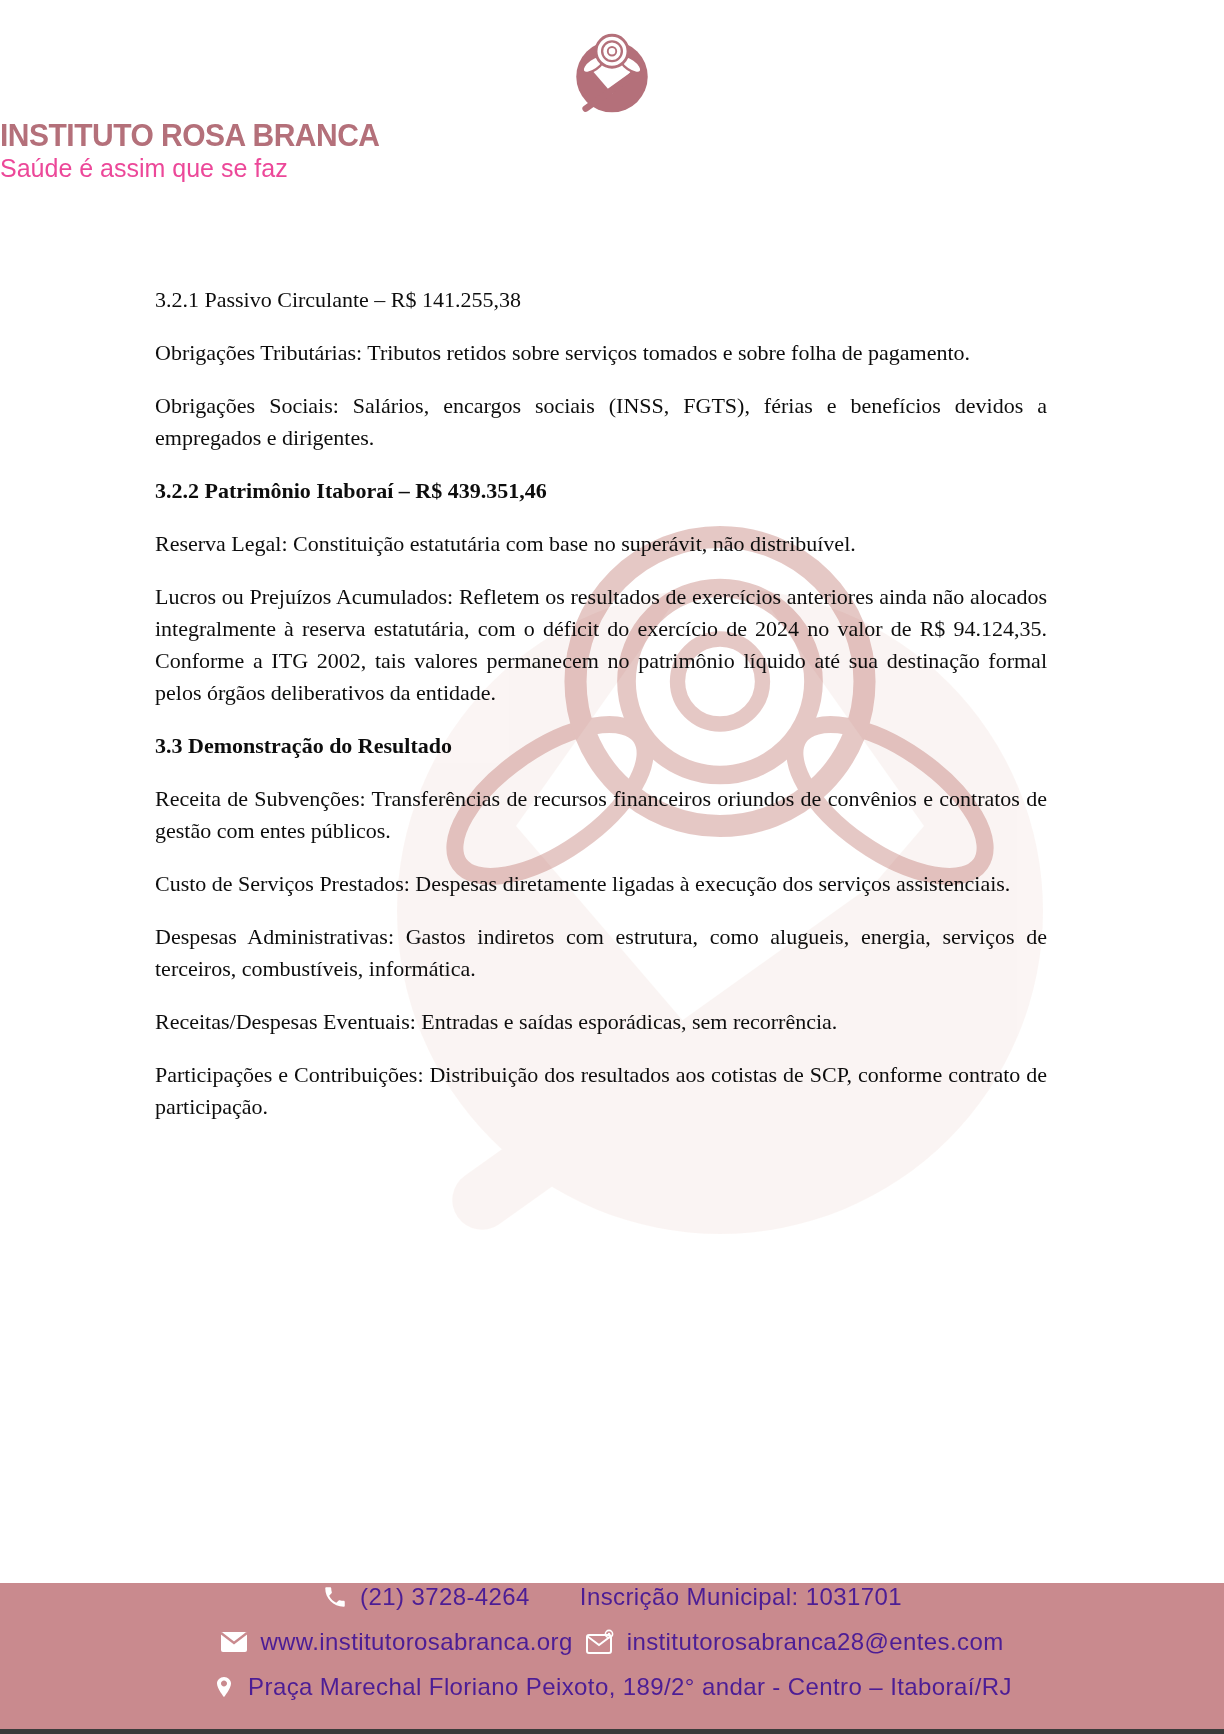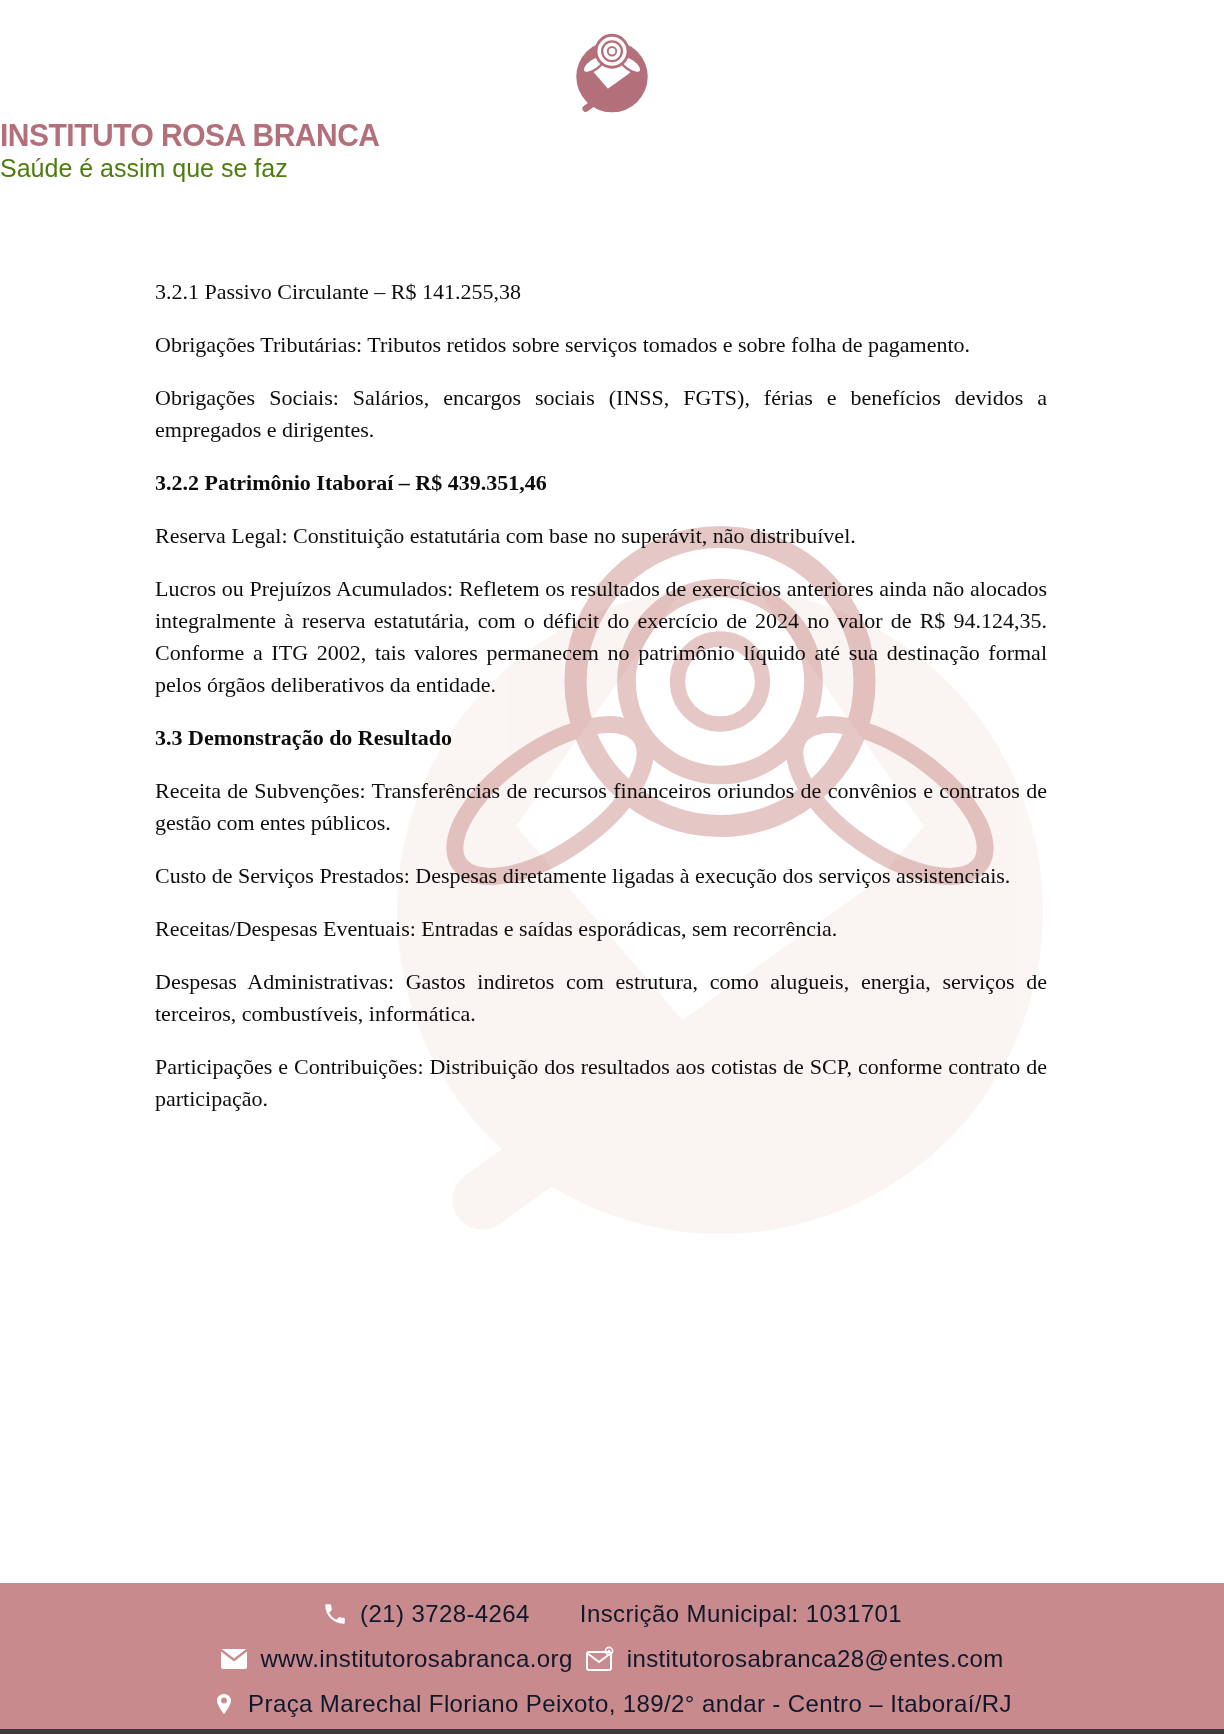--- a/index.html
+++ b/index.html
@@ -22,60 +22,60 @@
     font-size:30px;
     letter-spacing:-0.5px;
     color:#b4707a;
     line-height:1.1;
     transform:scaleY(1.06);
   }
   .logo-tagline{
     font-family:"Liberation Sans", sans-serif;
     font-weight:400;
     font-size:25px;
-    color:#4d7c0f;
+    color:#ec4899;
     margin-top:3px;
   }
 
   
   .watermark{
     position:absolute;
     left:210px;top:430px;
     width:1020px;height:860px;
     pointer-events:none;
   }
 
   
   .doc-body{
     position:absolute;
     top:276px;left:155px;
     width:892px;
     z-index:2;
   }
   .doc-body p{
-    margin:0 0 21px 0;
+    margin:8px 0 21px 0;
     font-size:22px;
     line-height:32px;
     color:#0d0d0d;
     text-align:justify;
   }
   .doc-body p.bold{font-weight:700;}
 
   
   .footer{
     position:absolute;
     left:0;top:1583px;right:0;bottom:0;
     background:#c98a8e;
-    color:#0f172a;
+    color:#4c1d95;
     font-family:"Liberation Sans", sans-serif;
     z-index:3;
     display:flex;
     flex-direction:column;
     justify-content:flex-start;
-    padding-top:17px;
+    padding-top:0;
     box-sizing:border-box;
     gap:17px;
   }
   .footer-row{
     display:flex;
     justify-content:center;
     align-items:center;
     gap:12px;
     font-size:24px;
     letter-spacing:0.4px;
@@ -127,22 +127,22 @@
   <main class="doc-body">
     <p>3.2.1 Passivo Circulante – R$ 141.255,38</p>
     <p>Obrigações Tributárias: Tributos retidos sobre serviços tomados e sobre folha de pagamento.</p>
     <p>Obrigações Sociais: Salários, encargos sociais (INSS, FGTS), férias e benefícios devidos a empregados e dirigentes.</p>
     <p class="bold">3.2.2 Patrimônio Itaboraí – R$ 439.351,46</p>
     <p>Reserva Legal: Constituição estatutária com base no superávit, não distribuível.</p>
     <p>Lucros ou Prejuízos Acumulados: Refletem os resultados de exercícios anteriores ainda não alocados integralmente à reserva estatutária, com o déficit do exercício de 2024 no valor de R$ 94.124,35. Conforme a ITG 2002, tais valores permanecem no patrimônio líquido até sua destinação formal pelos órgãos deliberativos da entidade.</p>
     <p class="bold">3.3 Demonstração do Resultado</p>
     <p>Receita de Subvenções: Transferências de recursos financeiros oriundos de convênios e contratos de gestão com entes públicos.</p>
     <p>Custo de Serviços Prestados: Despesas diretamente ligadas à execução dos serviços assistenciais.</p>
+    <p>Despesas Administrativas: Gastos indiretos com estrutura, como alugueis, energia, serviços de terceiros, combustíveis, informática.</p>
     <p>Receitas/Despesas Eventuais: Entradas e saídas esporádicas, sem recorrência.</p>
-    <p>Despesas Administrativas: Gastos indiretos com estrutura, como alugueis, energia, serviços de terceiros, combustíveis, informática.</p>
     <p>Participações e Contribuições: Distribuição dos resultados aos cotistas de SCP, conforme contrato de participação.</p>
   </main>
 
   <footer class="footer">
 
     <div class="footer-row">
       <div class="footer-group">
         <svg class="f-icon" width="26" height="26" viewBox="0 0 24 24" aria-hidden="true">
           <path fill="#ffffff" d="M6.62 10.79c1.44 2.83 3.76 5.14 6.59 6.59l2.2-2.2c.27-.27.67-.36 1.02-.24 1.12.37 2.33.57 3.57.57.55 0 1 .45 1 1V20c0 .55-.45 1-1 1-9.39 0-17-7.61-17-17 0-.55.45-1 1-1h3.5c.55 0 1 .45 1 1 0 1.25.2 2.45.57 3.57.11.35.03.74-.25 1.02l-2.2 2.2z"></path>
         </svg>

